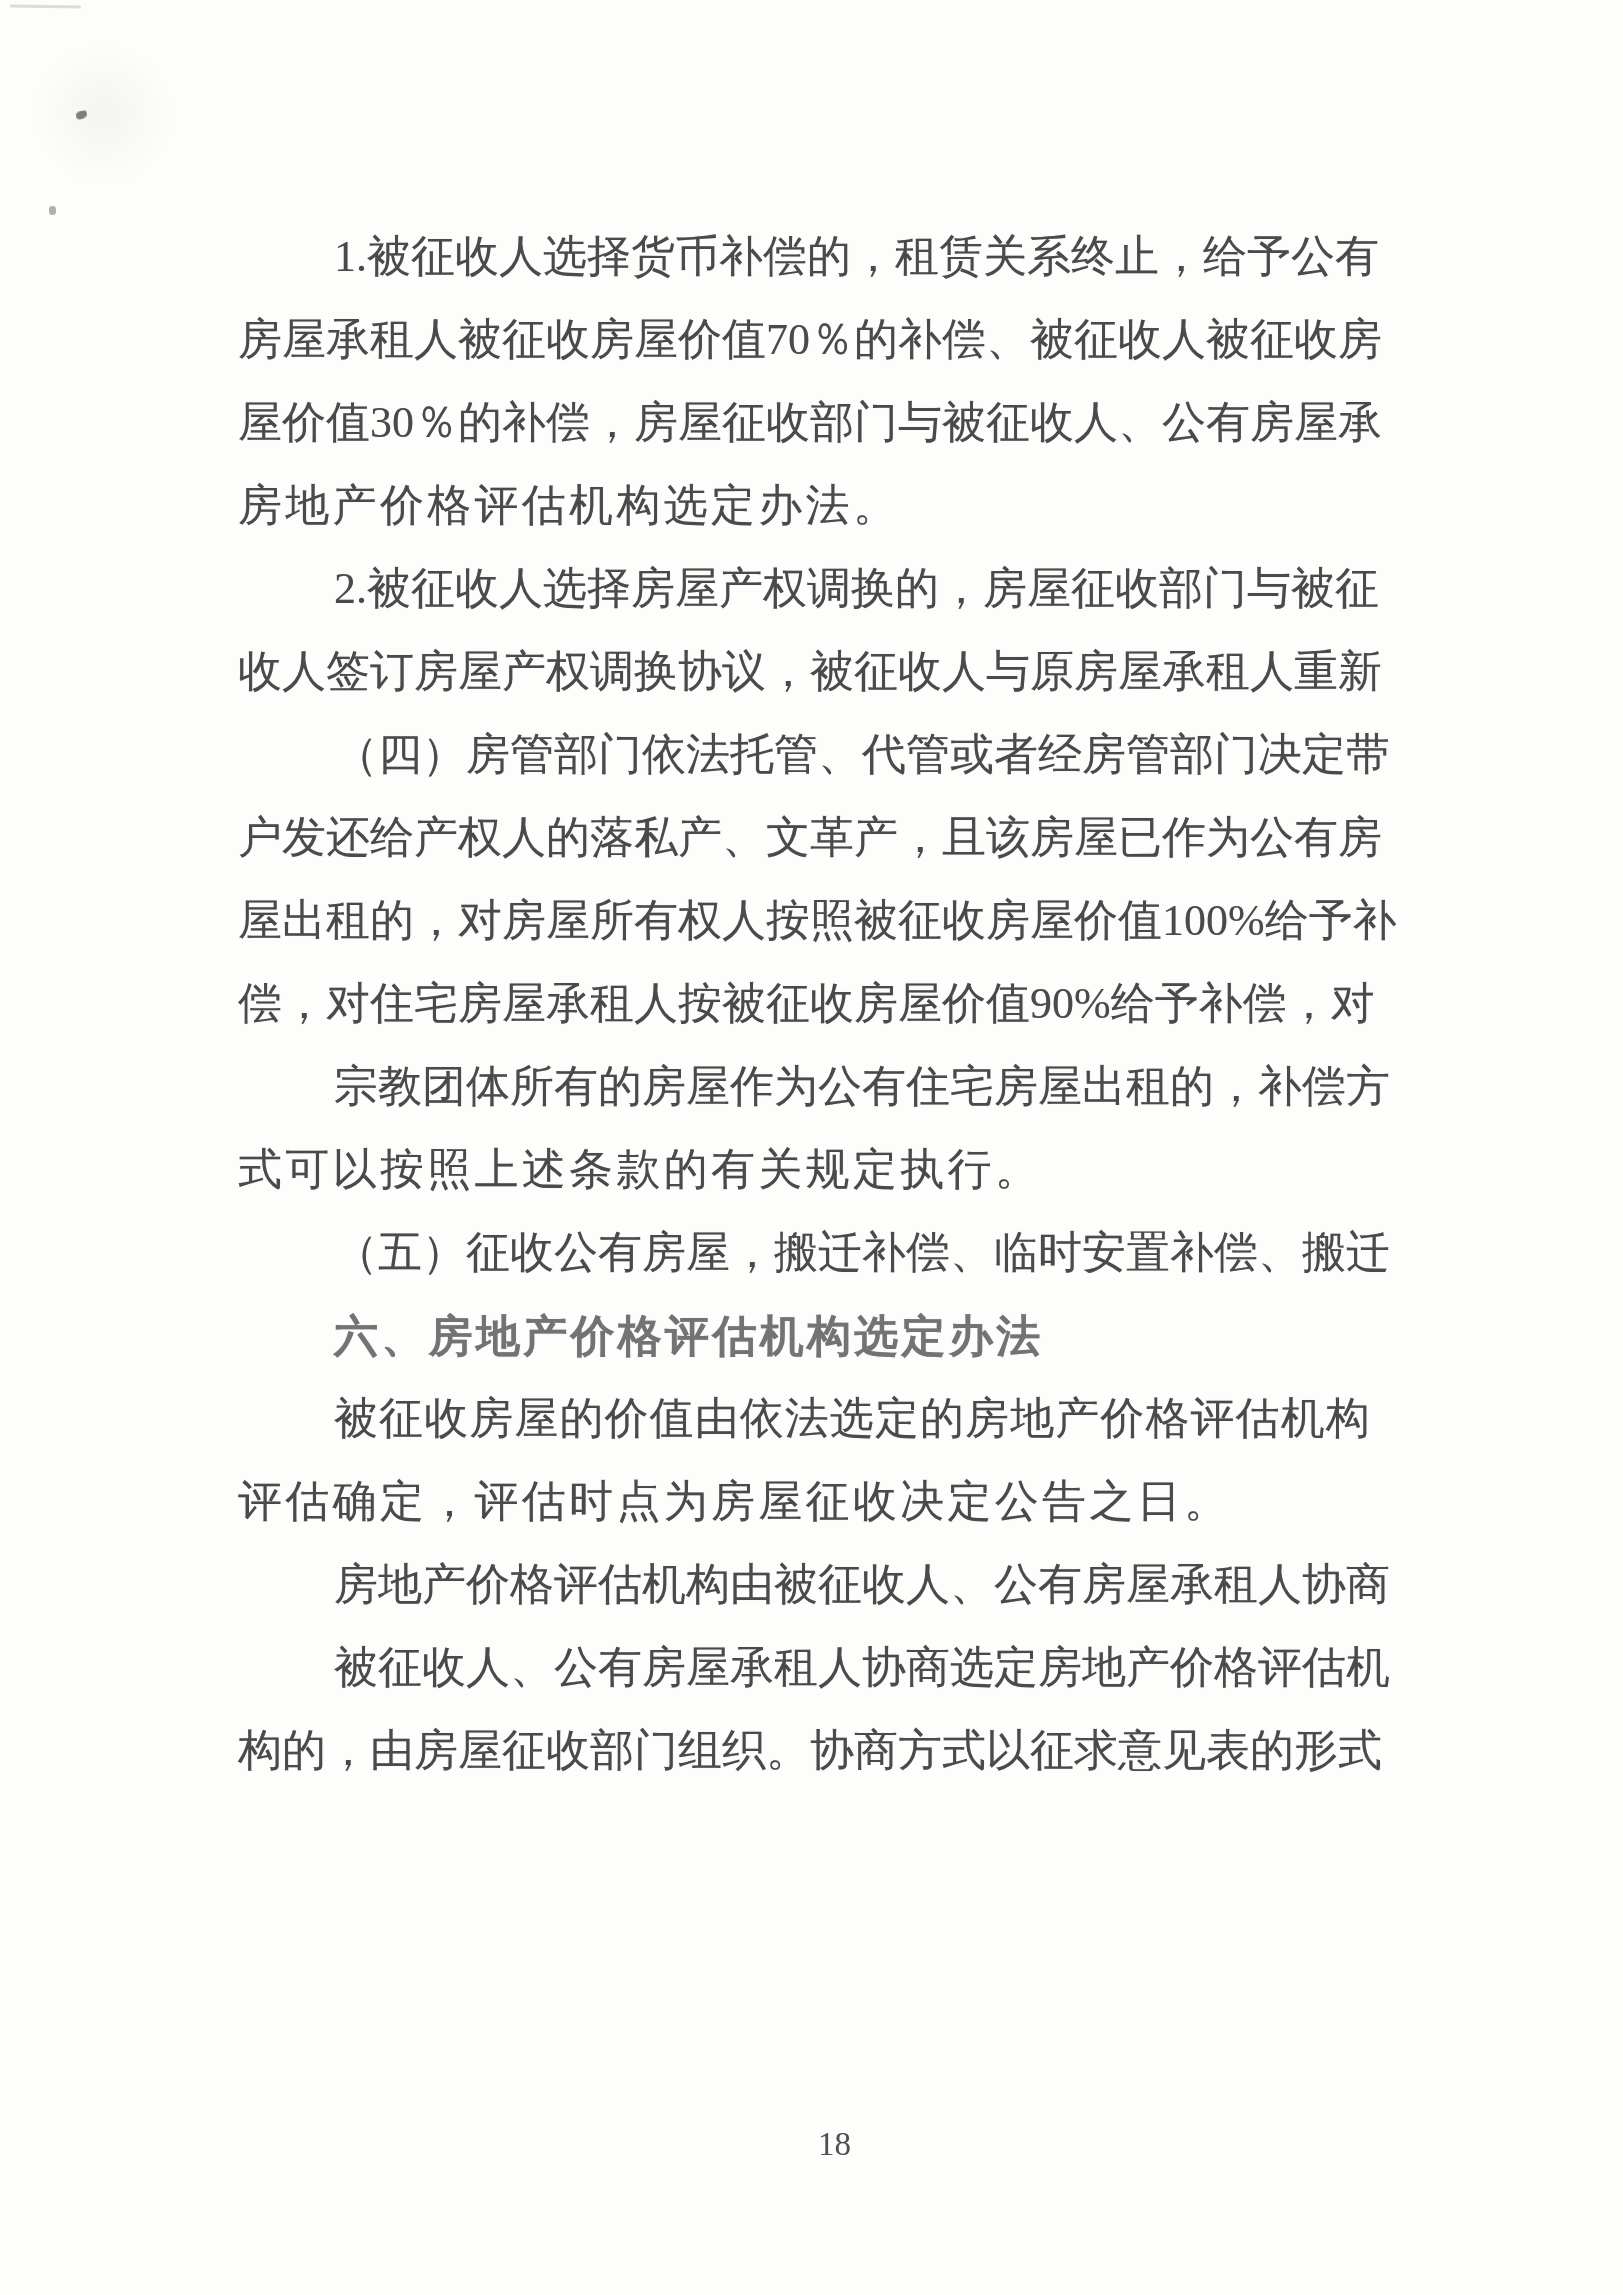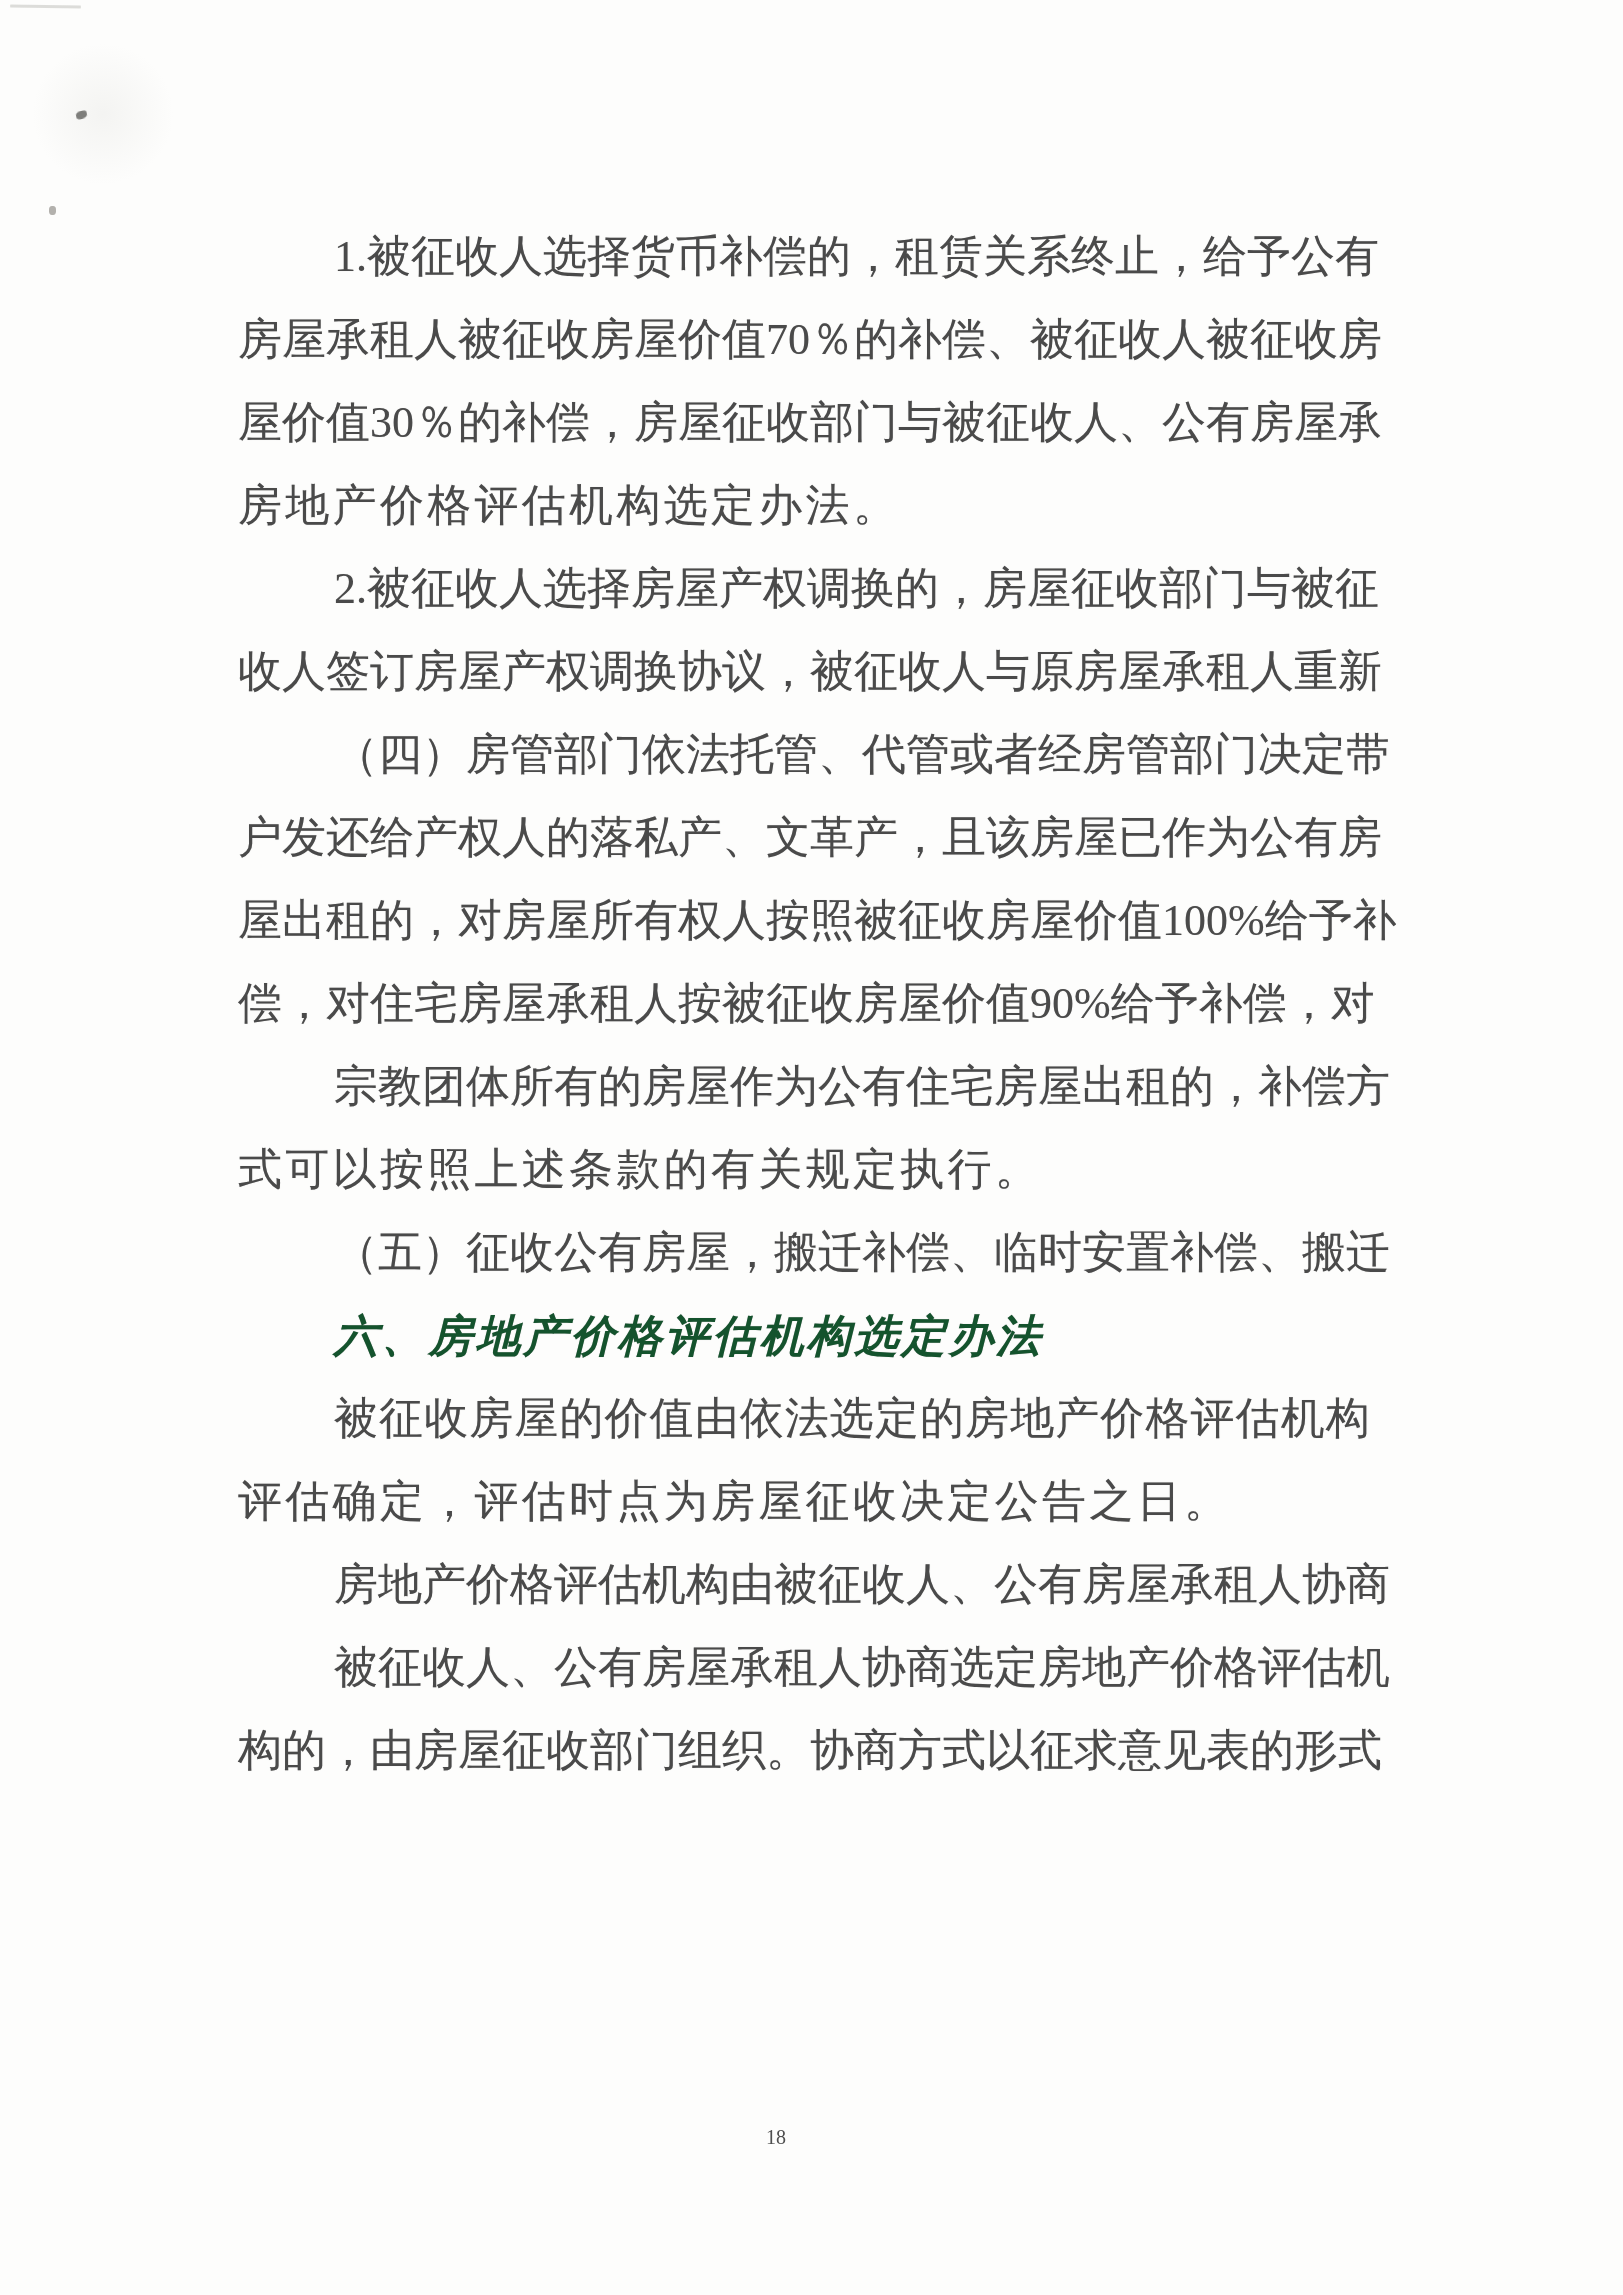--- a/index.html
+++ b/index.html
@@ -44,32 +44,31 @@
     white-space: nowrap;
     text-shadow: 0 0 0.7px rgba(74,74,74,0.35);
   }
   .line.full { display: flex; justify-content: space-between; }
   .line.full span { display: block; }
   .line.indent { padding-left: 96px; }
   .line.end { letter-spacing: 3.3px; }
   .line.heading {
     font-family: "Liberation Sans", "DejaVu Sans", sans-serif;
     font-weight: 700;
-    color: #14532d;
+    color: #737373;
     letter-spacing: 3.3px;
     text-shadow: 0 0 0.7px rgba(62,62,62,0.45);
-    font-style: italic;
   }
   .page-number {
     position: absolute;
     top: 2126px;
     left: 766px;
     width: 85px;
-    text-align: left;
-    font-size: 20px;
+    text-align: right;
+    font-size: 33px;
     color: #4f4f4f;
     font-family: "Liberation Serif", "DejaVu Serif", serif;
   }
 </style>
 </head>
 <body>
 
 <div class="page">
   <div class="streak"></div>
   <div class="smudge"></div>

